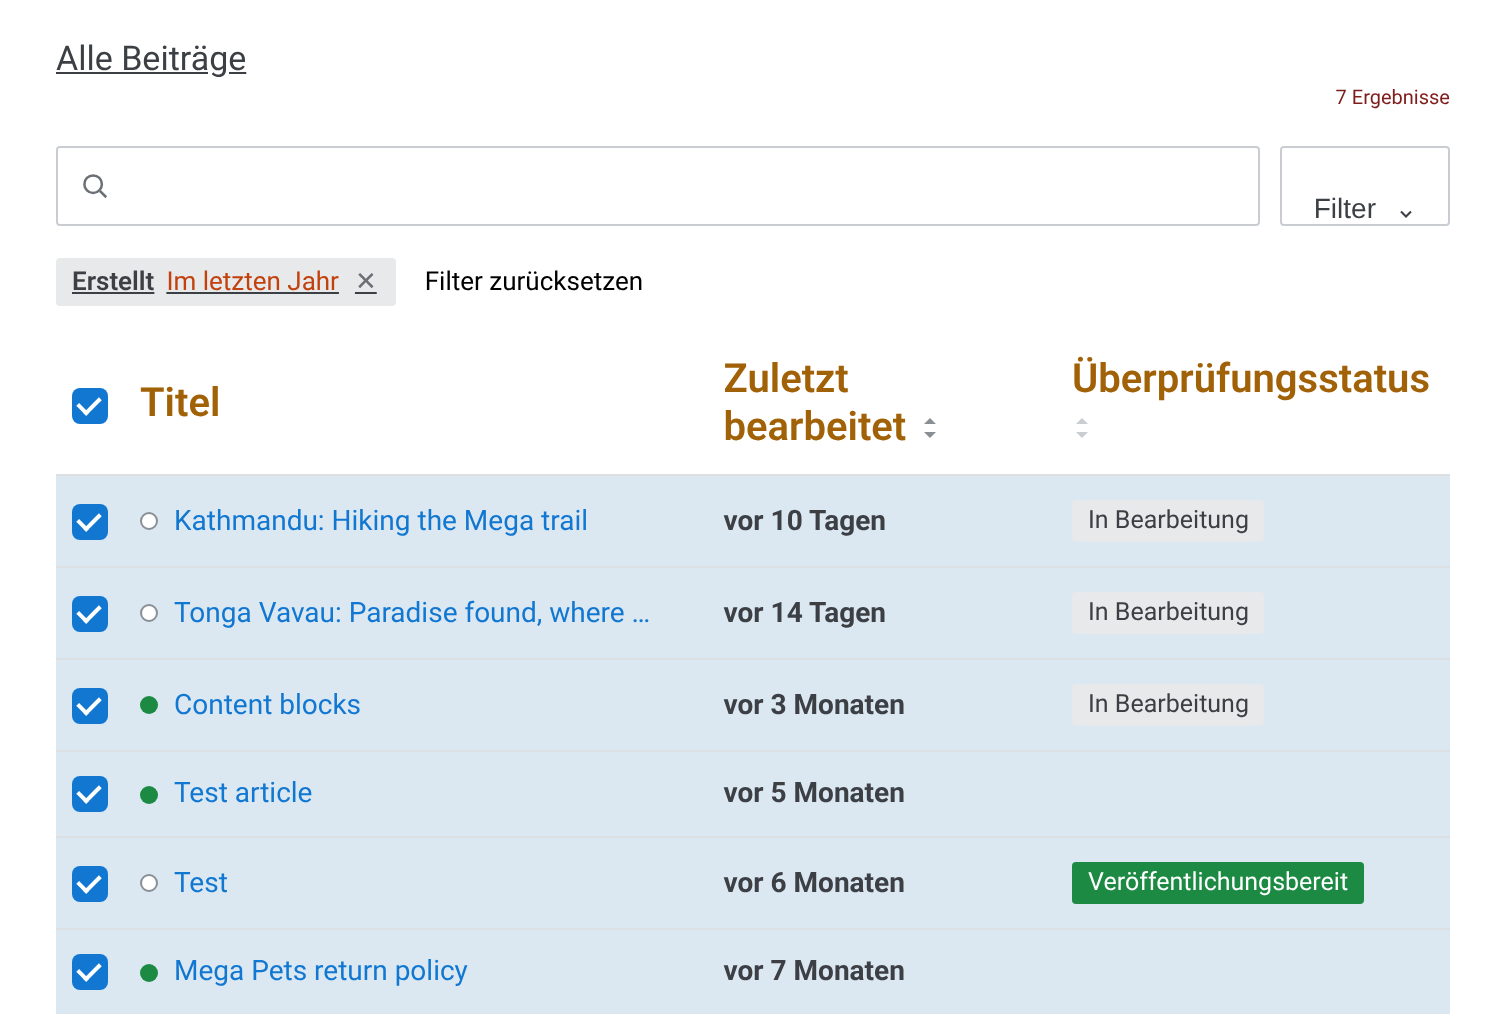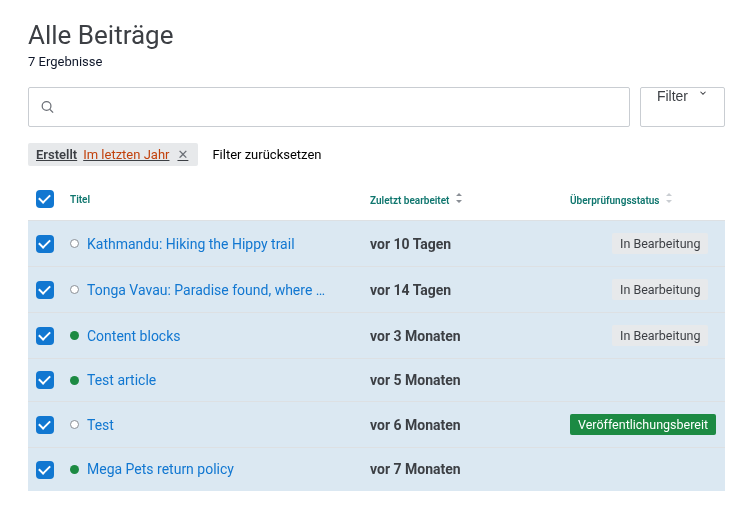--- a/index.html
+++ b/index.html
@@ -1,49 +1,49 @@
 <!DOCTYPE html>
 <html><head>
 <meta charset="utf-8">
 <style>
 * { box-sizing: border-box; margin: 0; padding: 0; }
 body { font-family: -apple-system, BlinkMacSystemFont, "Segoe UI", Roboto, sans-serif; font-size: 14px; color: #3c3f44; background: #fff; padding: 20px 28px; width: 753px; }
-.page-title { font-size: 26px; font-weight: 400; color: #3c3f44; margin-bottom: 4px; }
-.result-count { font-size: 13px; color: #0f172a; margin-bottom: 18px; }
+.page-title { font-size: 17px; font-weight: 400; color: #3c3f44; margin-bottom: 4px; text-decoration: underline; }
+.result-count { font-size: 10px; color: #7f1d1d; margin-bottom: 18px; text-align: right; }
 .search-row { display: flex; gap: 10px; margin-bottom: 16px; }
 .search-wrap { flex: 1; position: relative; }
 .search-input { width: 100%; height: 40px; border: 1px solid #c9cdd2; border-radius: 2px; padding: 0 12px 0 36px; font-size: 14px; outline: none; }
 .search-icon { position: absolute; left: 12px; top: 50%; transform: translateY(-50%); color: #6b6f76; }
-.filter-btn { height: 40px; padding: 0 16px; border: 1px solid #c9cdd2; border-radius: 2px; background: #fff; font-size: 14px; color: #3c3f44; display: flex; align-items: flex-start; gap: 10px; cursor: pointer; }
+.filter-btn { height: 40px; padding: 0 16px; border: 1px solid #c9cdd2; border-radius: 2px; background: #fff; font-size: 14px; color: #3c3f44; display: flex; align-items: flex-end; gap: 10px; cursor: pointer; }
 .filter-chip-row { display: flex; align-items: center; gap: 14px; margin-bottom: 14px; }
 .filter-chip { display: inline-flex; align-items: center; gap: 6px; background: #e7e9eb; padding: 4px 8px; border-radius: 2px; font-size: 13px; text-decoration: underline; }
 .filter-chip .chip-label { font-weight: 600; color: #3c3f44; }
 .filter-chip .chip-value { color: #c2410c; }
 .filter-chip .chip-remove { cursor: pointer; color: #6b6f76; font-size: 13px; padding: 0 2px; }
 .reset-link { color: #000000; font-size: 13px; cursor: pointer; text-decoration: none; }
 .table { width: 100%; border-collapse: collapse; }
-.table th { text-align: left; font-weight: 600; font-size: 10px; color: #0f766e; padding: 10px 8px 12px 8px; }
+.table th { text-align: left; font-weight: 600; font-size: 20px; color: #a16207; padding: 10px 8px 12px 8px; }
 .table th.sortable { cursor: pointer; }
 .sort-icon { color: #8a8f96; font-size: 11px; margin-left: 2px; }
 .table td { padding: 12px 8px; border-top: 1px solid #dde0e3; vertical-align: middle; }
 .table tbody tr { background: #dbe8f2; }
 .col-check { width: 32px; }
 .col-title { width: 300px; }
 .col-edited { width: 200px; }
 .col-status { width: auto; }
 .checkbox { appearance: none; width: 18px; height: 18px; border-radius: 4px; background: #1177d1; position: relative; cursor: pointer; display: inline-block; vertical-align: middle; }
 .checkbox::after { content: ""; position: absolute; left: 5px; top: 2px; width: 5px; height: 9px; border: solid #fff; border-width: 0 2px 2px 0; transform: rotate(45deg); }
 .title-cell { display: flex; align-items: center; gap: 8px; max-width: 280px; }
 .status-dot { width: 9px; height: 9px; border-radius: 50%; flex-shrink: 0; }
 .status-dot.open { background: #fff; border: 1.5px solid #8a8f96; }
 .status-dot.green { background: #1c8a43; }
 .title-link { color: #1177d1; text-decoration: none; white-space: nowrap; overflow: hidden; text-overflow: ellipsis; max-width: 250px; display: inline-block; }
 .edited-text { color: #3c3f44; font-weight: bold; }
 .status-badge { display: inline-block; padding: 3px 8px; border-radius: 2px; font-size: 12.5px; }
-.status-badge.gray { background: #e7e9eb; color: #3c3f44; margin-left: 42px; }
+.status-badge.gray { background: #e7e9eb; color: #3c3f44; }
 .status-badge.green { background: #1c8a43; color: #fff; }
 svg { display: block; }
 </style>
 </head>
 <body>
 
 <h1 class="page-title">Alle Beiträge</h1>
 <div class="result-count">7 Ergebnisse</div>
 
 <div class="search-row">
@@ -102,21 +102,21 @@
         </span>
       </th>
     </tr>
   </thead>
   <tbody id="rows-body">
       <tr>
         <td class="col-check"><span class="checkbox"></span></td>
         <td class="col-title">
           <div class="title-cell">
             <span class="status-dot open"></span>
-            <a class="title-link" href="#">Kathmandu: Hiking the Hippy trail</a>
+            <a class="title-link" href="#">Kathmandu: Hiking the Mega trail</a>
           </div>
         </td>
         <td class="col-edited"><span class="edited-text">vor 10 Tagen</span></td>
         <td class="col-status"><span class="status-badge gray">In Bearbeitung</span></td>
       </tr>
       <tr>
         <td class="col-check"><span class="checkbox"></span></td>
         <td class="col-title">
           <div class="title-cell">
             <span class="status-dot open"></span>

